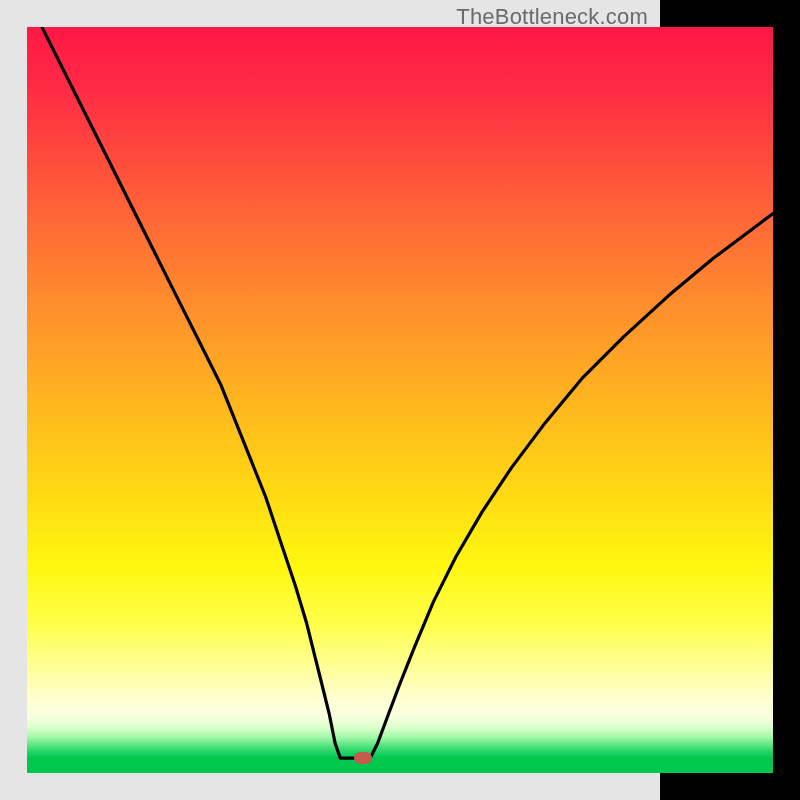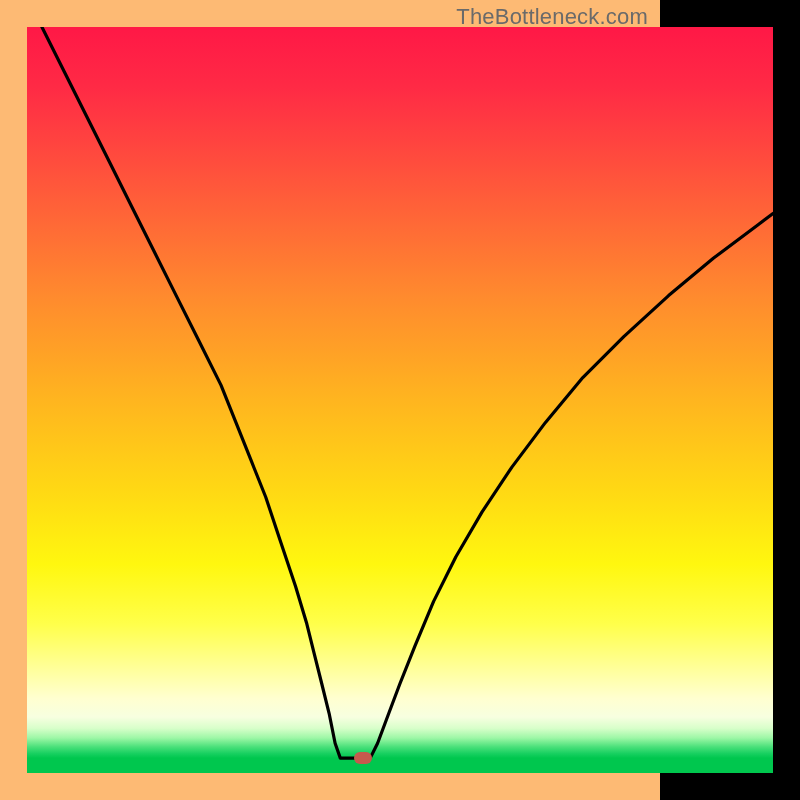--- a/index.html
+++ b/index.html
@@ -10,21 +10,21 @@
     background: #000;
     overflow: hidden;
     font-family: Arial, Helvetica, sans-serif;
   }
   .frame {
     position: absolute;
     left: 0;
     top: 0;
     width: 660px;
     height: 800px;
-    background: #fdba74;
+    background: #e5e5e5;
   }
   .plot {
     position: absolute;
     left: 27px;
     top: 27px;
     width: 746px;
     height: 746px;
     
     background: linear-gradient(
       to bottom,

